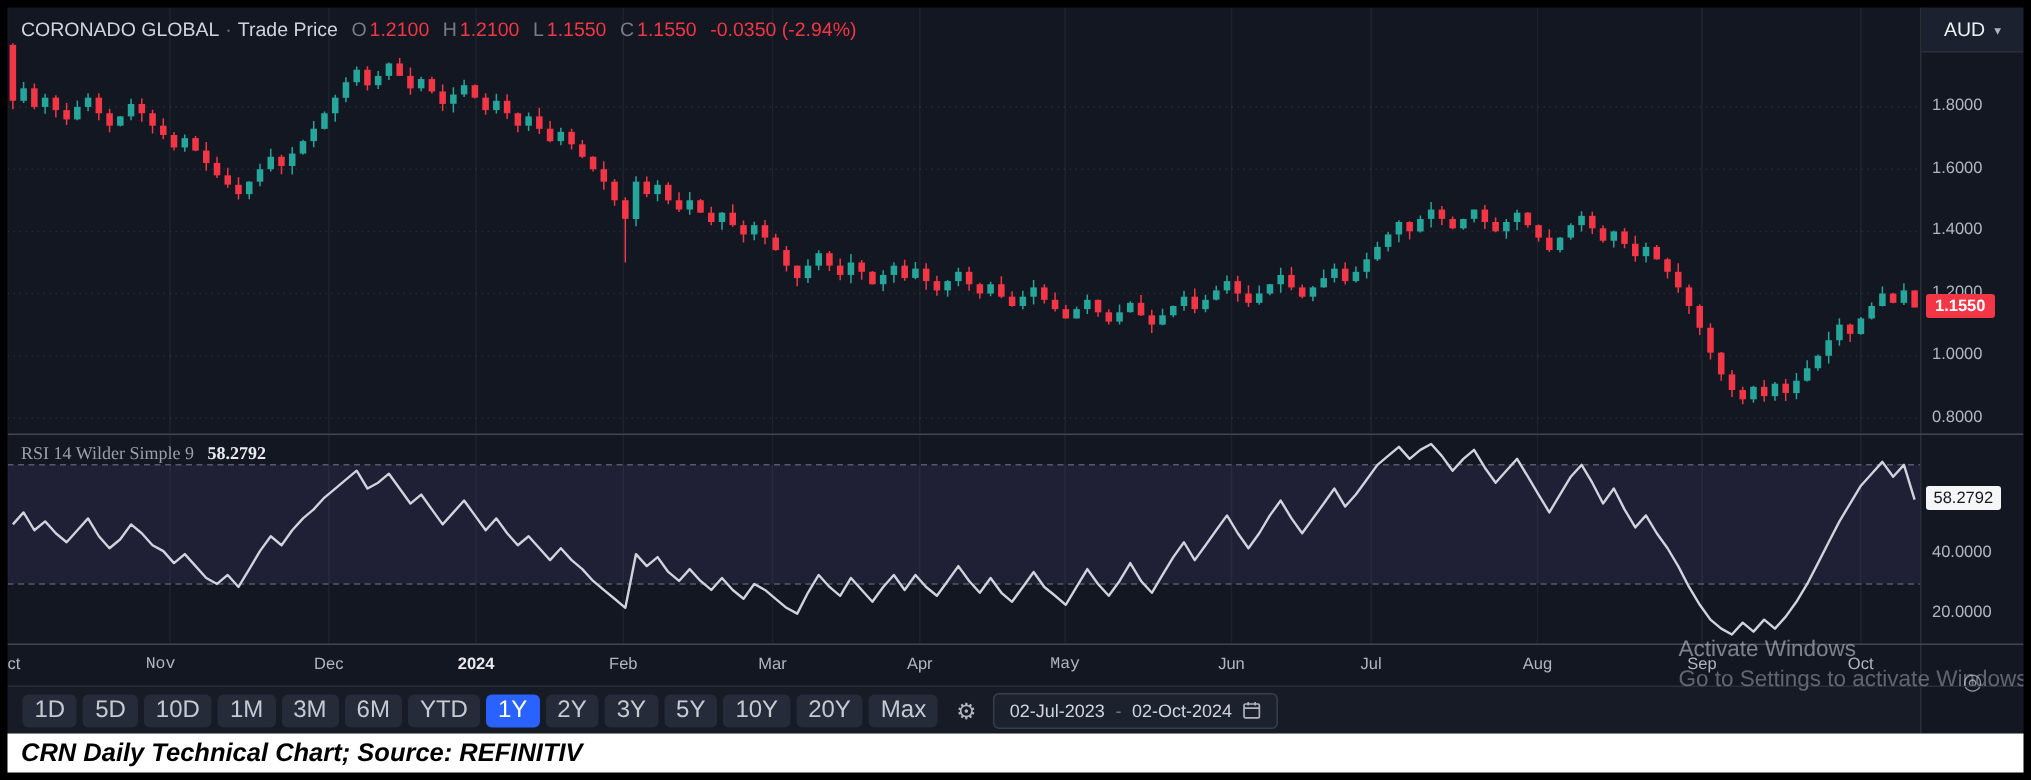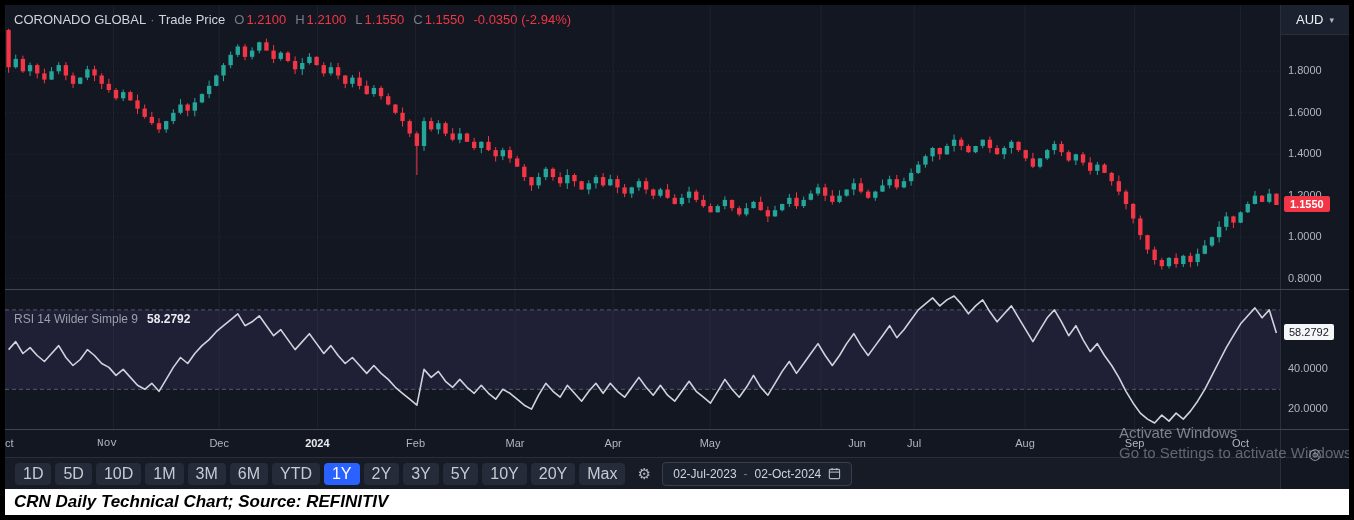--- a/index.html
+++ b/index.html
@@ -8,21 +8,21 @@
   .main-col{position:absolute;left:0;top:0;width:1275px;height:100%;overflow:hidden;}
   .axis-col{position:absolute;left:1275px;top:0;right:0;height:100%;border-left:1px solid #2a2e39;background:#131722;}
   .price-pane{position:absolute;left:0;top:0;width:100%;height:284px;overflow:hidden;}
   .rsi-pane{position:absolute;left:0;top:285px;width:100%;height:139px;overflow:hidden;}
   svg.pane{display:block;width:100%;height:100%;}
   .legend{position:absolute;top:7px;left:9px;font-size:13px;color:#d1d4dc;white-space:nowrap;pointer-events:none;z-index:4;}
   .legend .dim{color:#787b86;margin:0 4px;}
   .legend .lbl{color:#787b86;margin-left:9px;margin-right:2px;}
   .legend .red{color:#f23645;}
   .legend .chg{margin-left:9px;}
-  .rsi-legend{top:22px;font-size:12px;color:#9aa0aa;}
+  .rsi-legend{top:5px;font-size:12px;color:#9aa0aa;font-family:Liberation Serif, serif;}
   .rsi-legend .val{color:#e8eaf0;font-weight:bold;margin-left:9px;}
   .divider{position:absolute;left:0;width:100%;height:1px;background:#434651;z-index:3;}
   .d1{top:284px;}
   .d2{top:424px;}
   .d3{top:452px;background:#2a2e39;}
   .time-axis{position:absolute;left:0;top:425px;width:100%;height:27px;overflow:hidden;}
   .tlabel{position:absolute;top:7px;transform:translateX(-50%);font-size:11px;color:#b2b5be;white-space:nowrap;}
   .tlabel.em{color:#e8eaf0;font-weight:bold;}
   .toolbar{position:absolute;left:0;top:453px;width:100%;height:31px;background:#161b26;display:flex;align-items:center;padding-left:10px;box-sizing:border-box;}
   .chip{height:22px;padding:0 8px;margin-right:4px;border:none;border-radius:4px;background:#262b3a;color:#c6cad3;font-size:16px;font-family:"Liberation Sans",sans-serif;line-height:22px;cursor:pointer;}
@@ -459,22 +459,22 @@
       </div>
 
       <div class="time-axis" id="time-axis">
           <span class="tlabel" style="left: 0px;">Oct</span>
           <span class="tlabel" style="left: 102px; font-family: Liberation Mono, monospace;">Nov</span>
           <span class="tlabel" style="left: 214.2px;">Dec</span>
           <span class="tlabel em" style="left: 312.375px;">2024</span>
           <span class="tlabel" style="left: 410.55px;">Feb</span>
           <span class="tlabel" style="left: 510px;">Mar</span>
           <span class="tlabel" style="left: 608.175px;">Apr</span>
-          <span class="tlabel" style="left: 705.075px;">May</span>
-          <span class="tlabel" style="left: 816px; margin-left: 36px;">Jun</span>
+          <span class="tlabel" style="left: 705.075px; font-family: Liberation Mono, monospace;">May</span>
+          <span class="tlabel" style="left: 816px;">Jun</span>
           <span class="tlabel" style="left: 909.075px;">Jul</span>
           <span class="tlabel" style="left: 1020px;">Aug</span>
           <span class="tlabel" style="left: 1129.65px;">Sep</span>
           <span class="tlabel" style="left: 1235.47px;">Oct</span>
         </div>
 
       <div class="toolbar">
         <div id="range-buttons" style="display:flex;align-items:center;">
             <button class="chip">1D</button>
             <button class="chip">5D</button>

